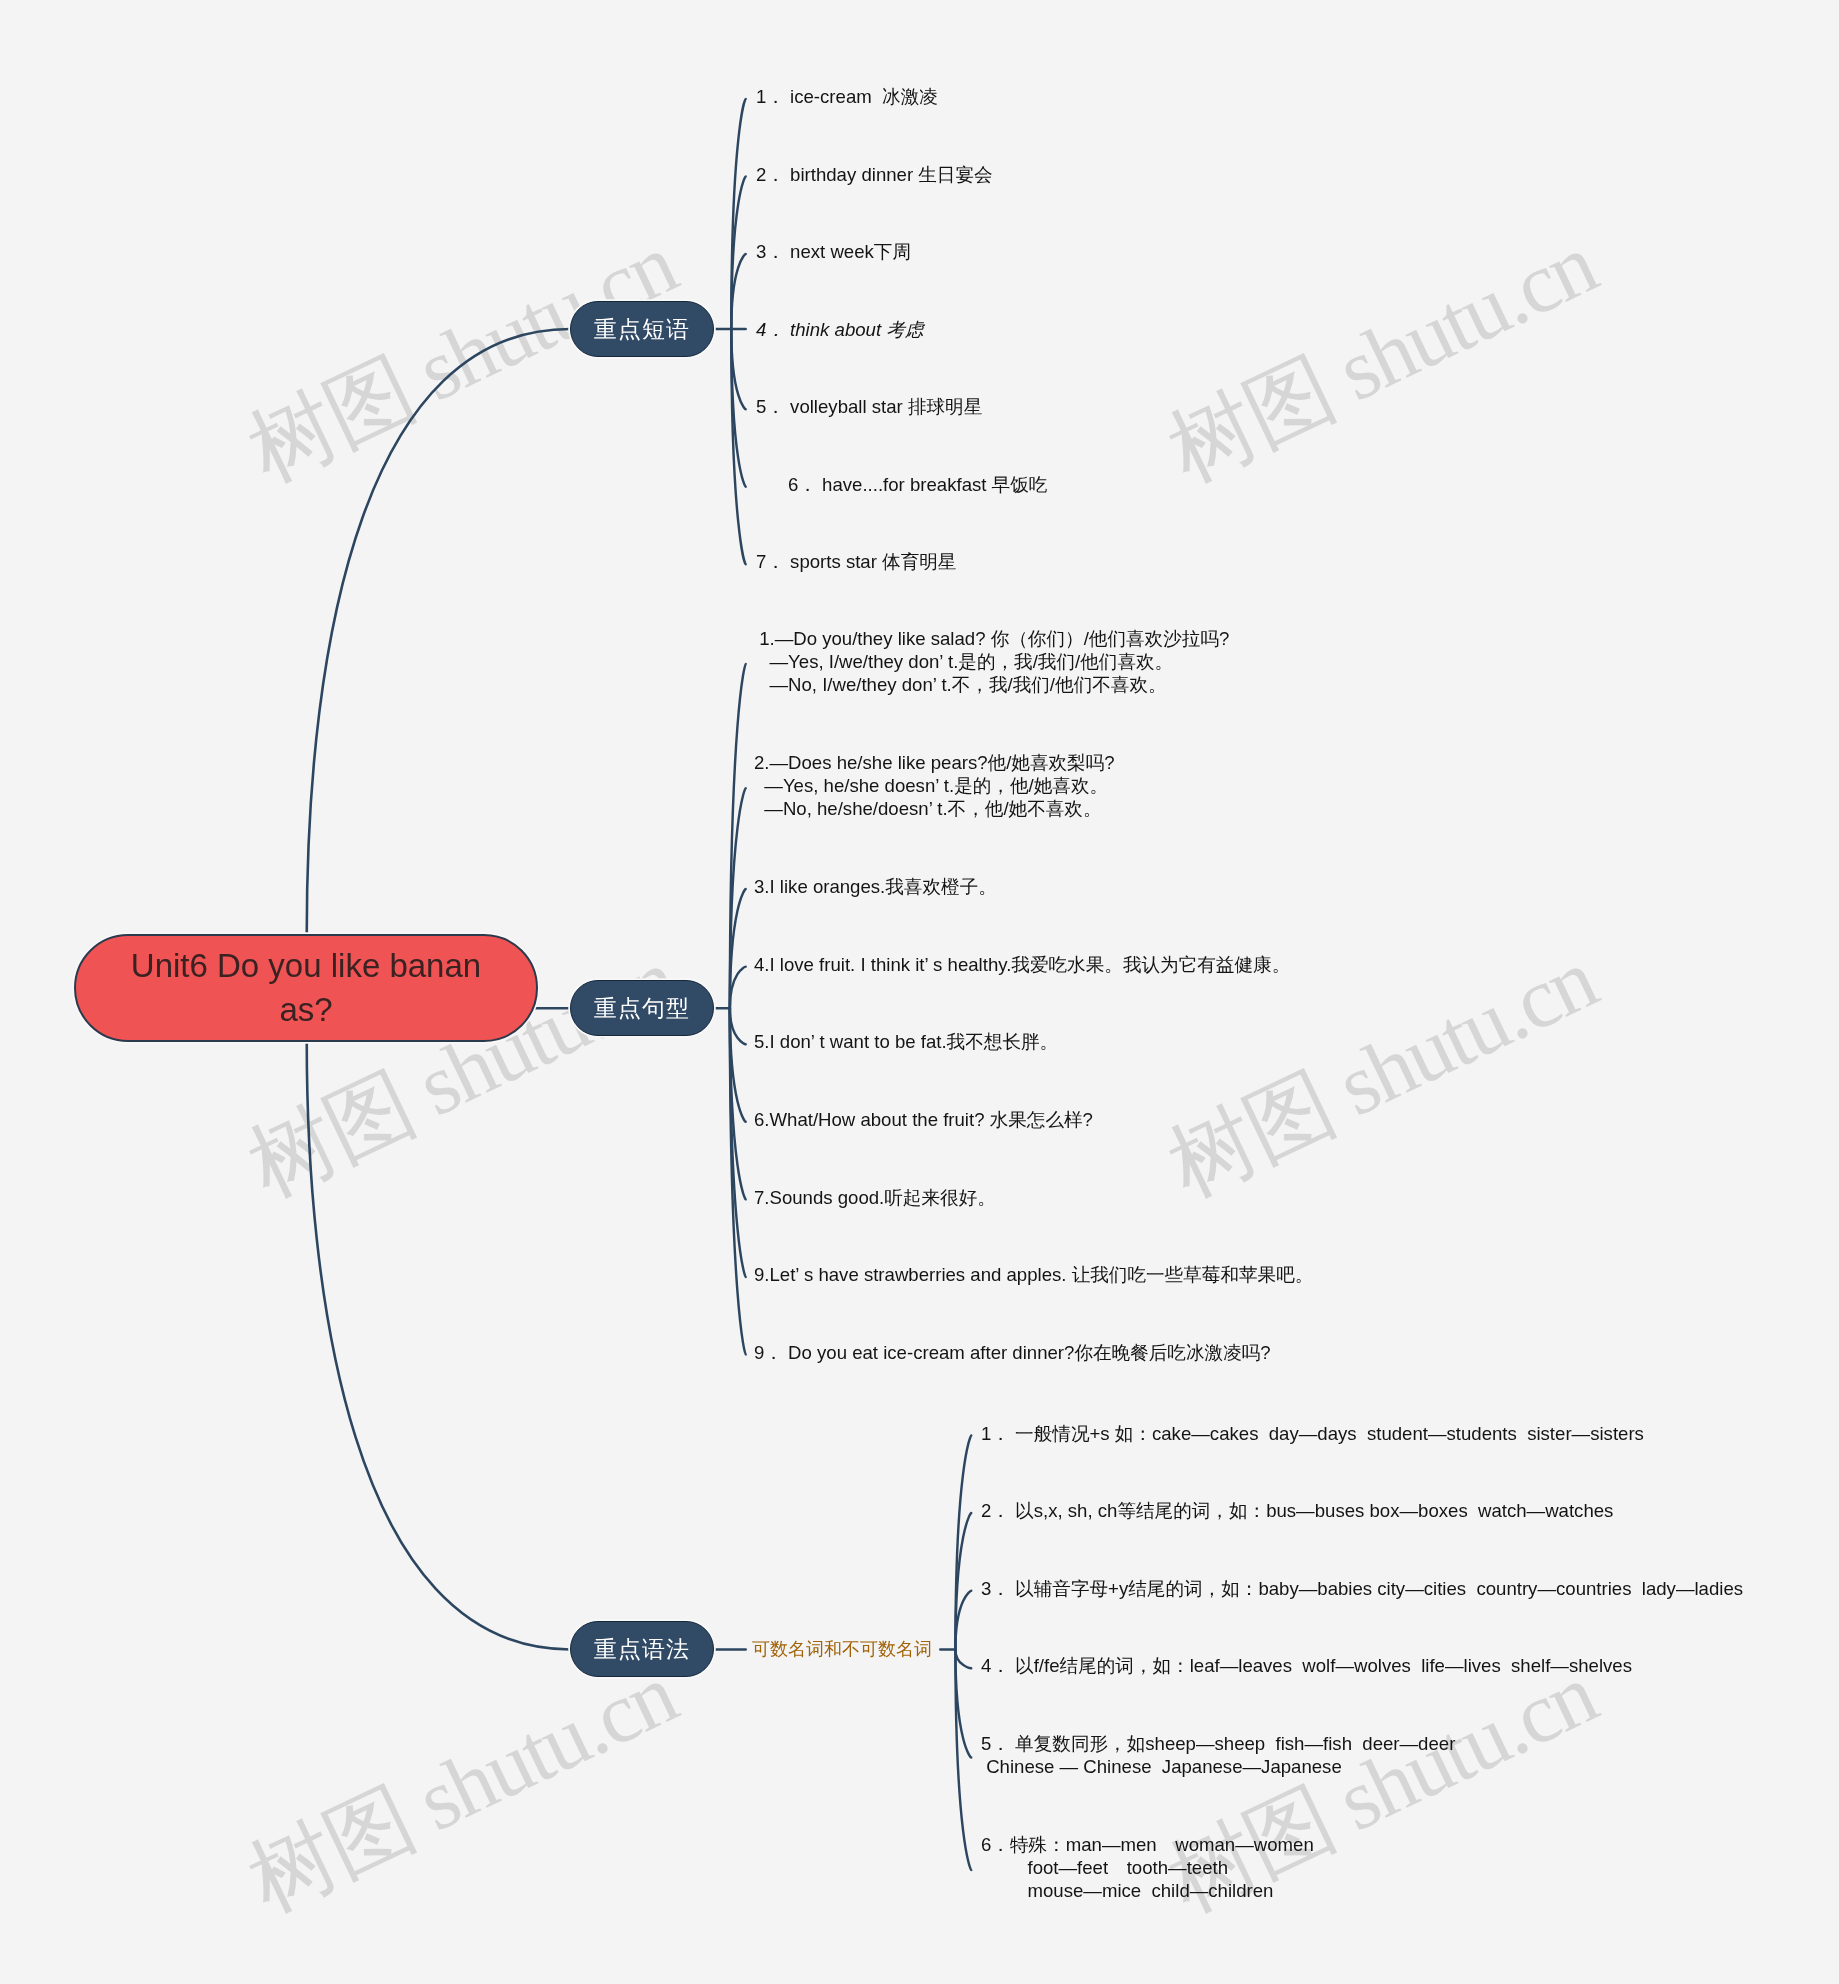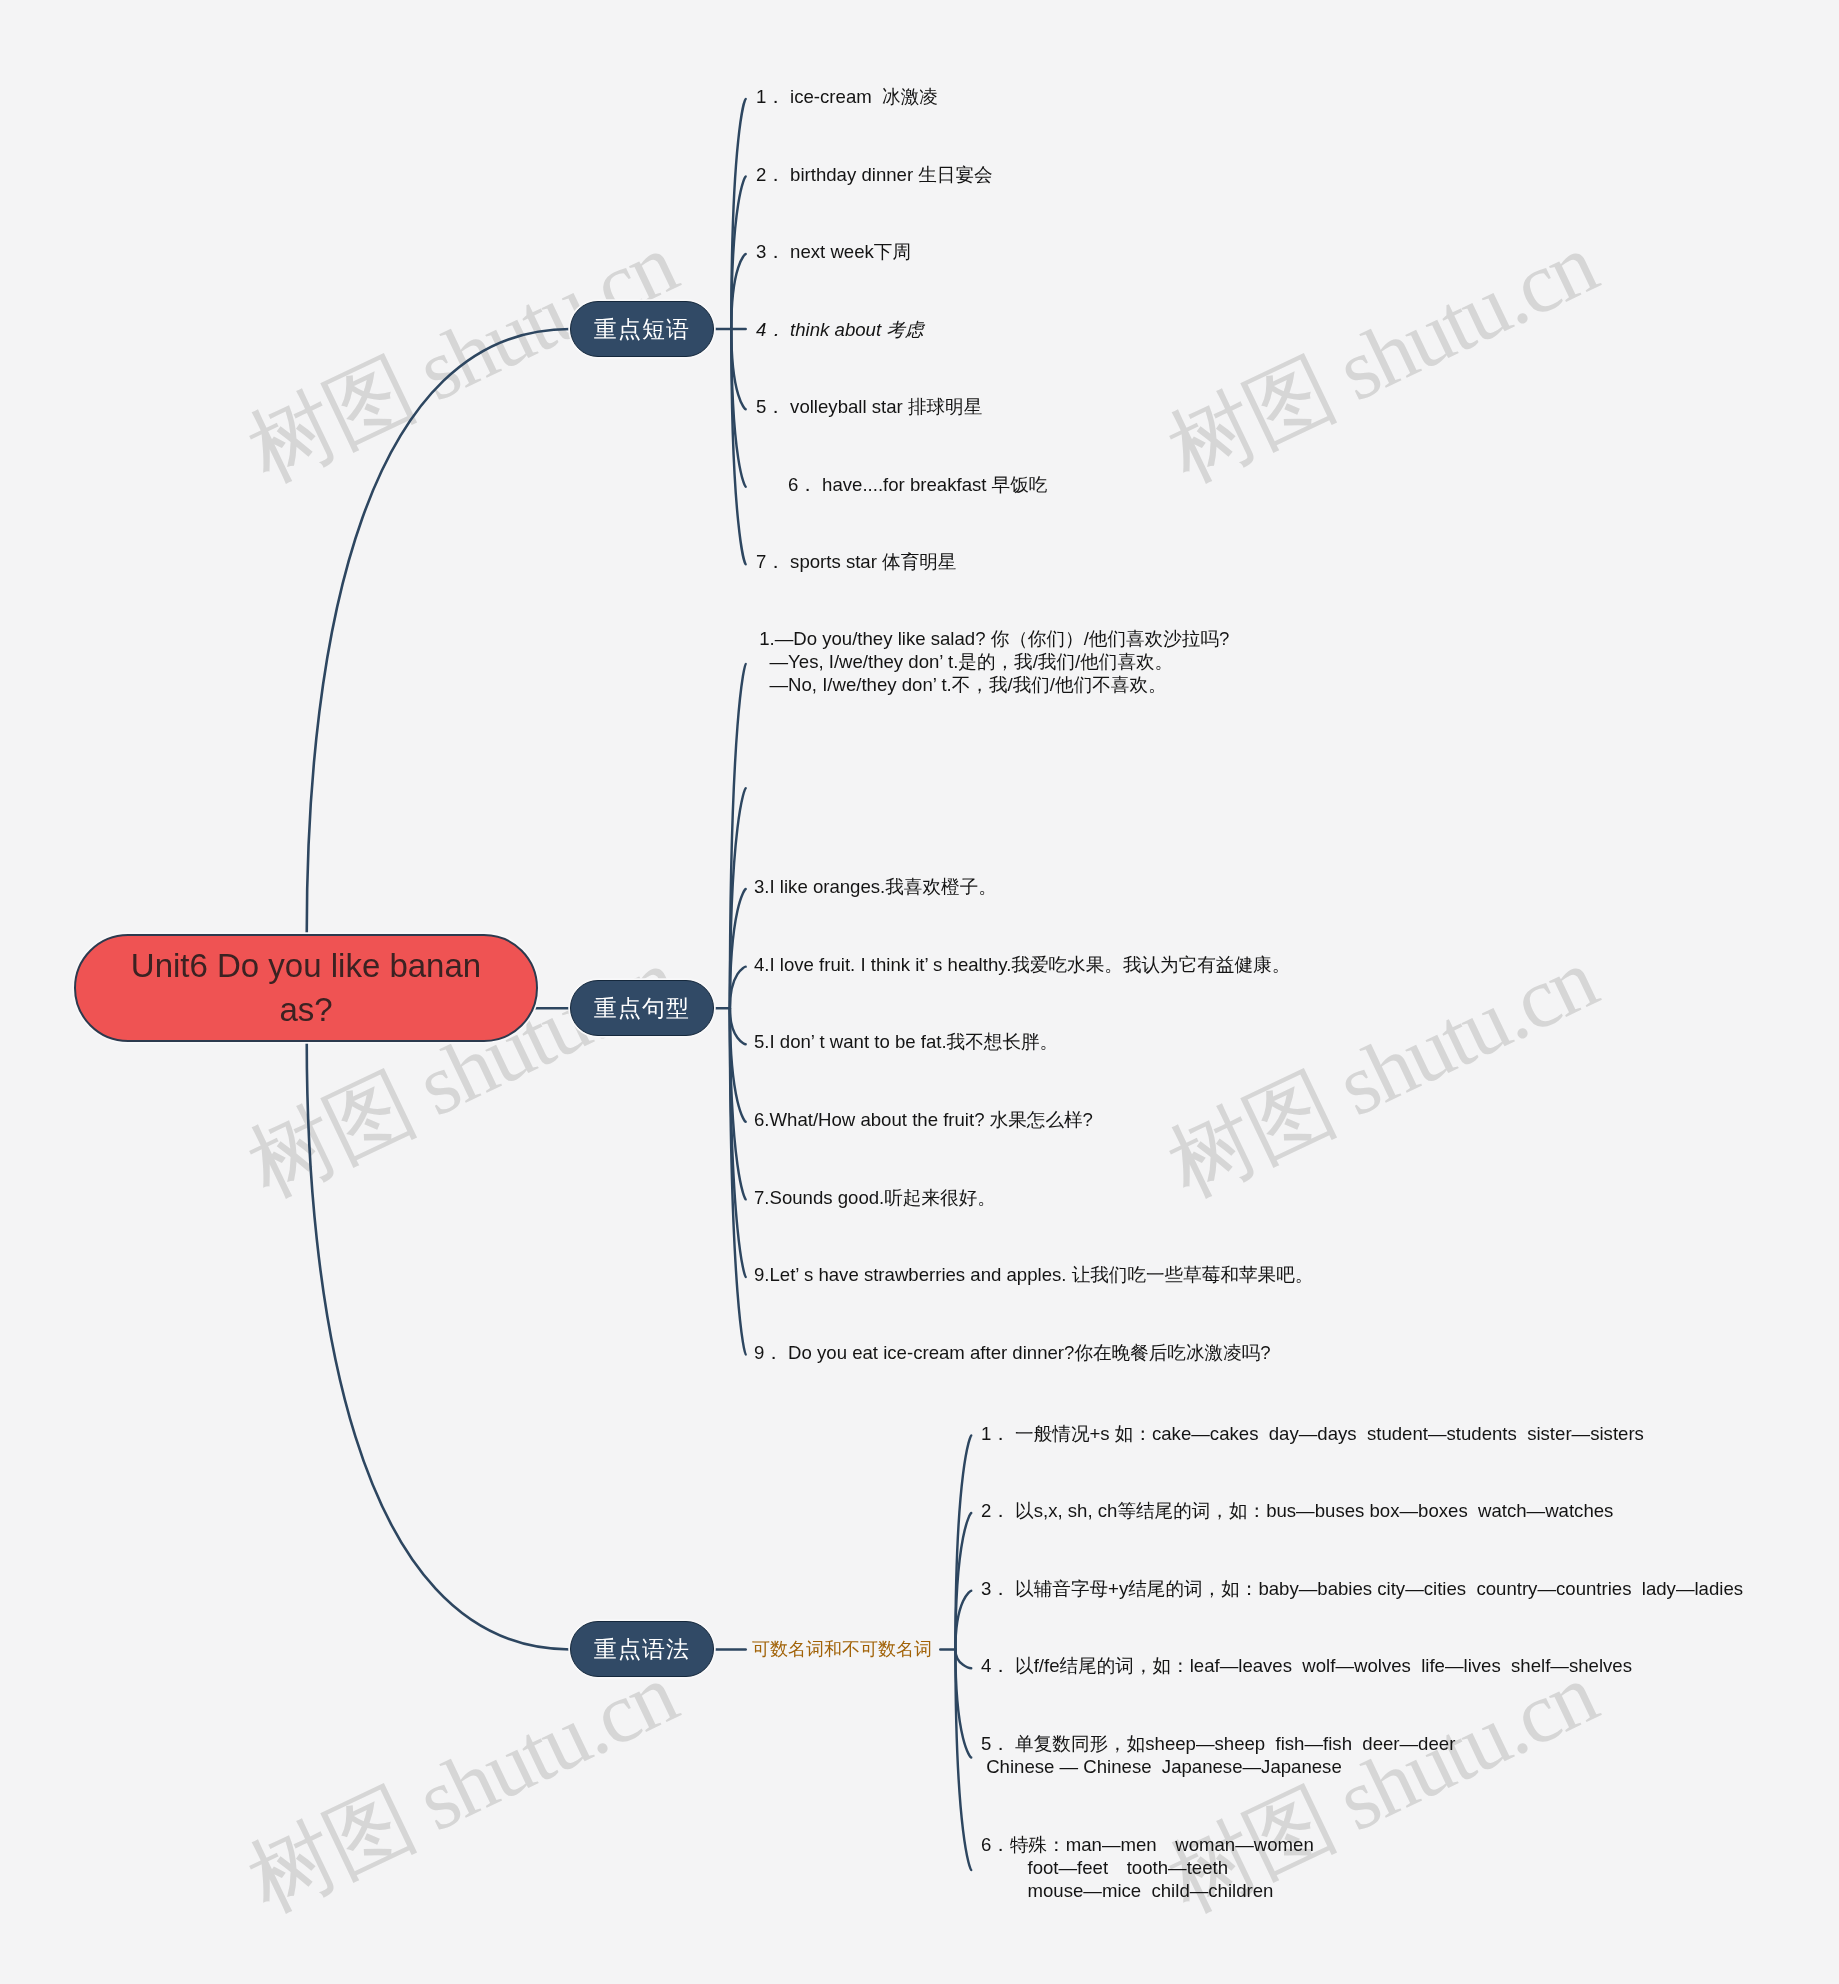--- a/index.html
+++ b/index.html
@@ -88,20 +88,21 @@
     <div class="leaf" style="left:756px;top:163px;"><span class="ln">2． birthday dinner 生日宴会</span></div>
     <div class="leaf" style="left:756px;top:240px;"><span class="ln">3． next week下周</span></div>
     <div class="leaf" style="left:756px;top:318px;font-style:italic;"><span class="ln">4． think about 考虑</span></div>
     <div class="leaf" style="left:756px;top:395px;"><span class="ln">5． volleyball star 排球明星</span></div>
     <div class="leaf" style="left:756px;top:473px;margin-left:32px;"><span class="ln">6． have....for breakfast 早饭吃</span></div>
     <div class="leaf" style="left:756px;top:550px;"><span class="ln">7． sports star 体育明星</span></div>
     <div class="br-node" style="left:570px;top:980px;width:144px;height:56px;">
         <span>重点句型</span>
       </div>
     <div class="leaf" style="left:754px;top:627px;"><span class="ln"> 1.—Do you/they like salad? 你（你们）/他们喜欢沙拉吗?</span><span class="ln">   —Yes, I/we/they don’ t.是的，我/我们/他们喜欢。</span><span class="ln">   —No, I/we/they don’ t.不，我/我们/他们不喜欢。</span></div>
+    <div class="leaf" style="left:754px;top:751px;"><span class="ln">2.—Does he/she like pears?他/她喜欢梨吗?</span><span class="ln">  —Yes, he/she doesn’ t.是的，他/她喜欢。</span><span class="ln">  —No, he/she/doesn’ t.不，他/她不喜欢。</span></div>
     <div class="leaf" style="left:754px;top:875px;"><span class="ln">3.I like oranges.我喜欢橙子。</span></div>
     <div class="leaf" style="left:754px;top:953px;"><span class="ln">4.I love fruit. I think it’ s healthy.我爱吃水果。我认为它有益健康。</span></div>
     <div class="leaf" style="left:754px;top:1030px;"><span class="ln">5.I don’ t want to be fat.我不想长胖。</span></div>
     <div class="leaf" style="left:754px;top:1108px;"><span class="ln">6.What/How about the fruit? 水果怎么样?</span></div>
     <div class="leaf" style="left:754px;top:1186px;"><span class="ln">7.Sounds good.听起来很好。</span></div>
     <div class="leaf" style="left:754px;top:1263px;"><span class="ln">9.Let’ s have strawberries and apples. 让我们吃一些草莓和苹果吧。</span></div>
     <div class="leaf" style="left:754px;top:1341px;"><span class="ln">9． Do you eat ice-cream after dinner?你在晚餐后吃冰激凌吗?</span></div>
     <div class="br-node" style="left:570px;top:1621px;width:144px;height:56px;">
         <span>重点语法</span>
       </div>

